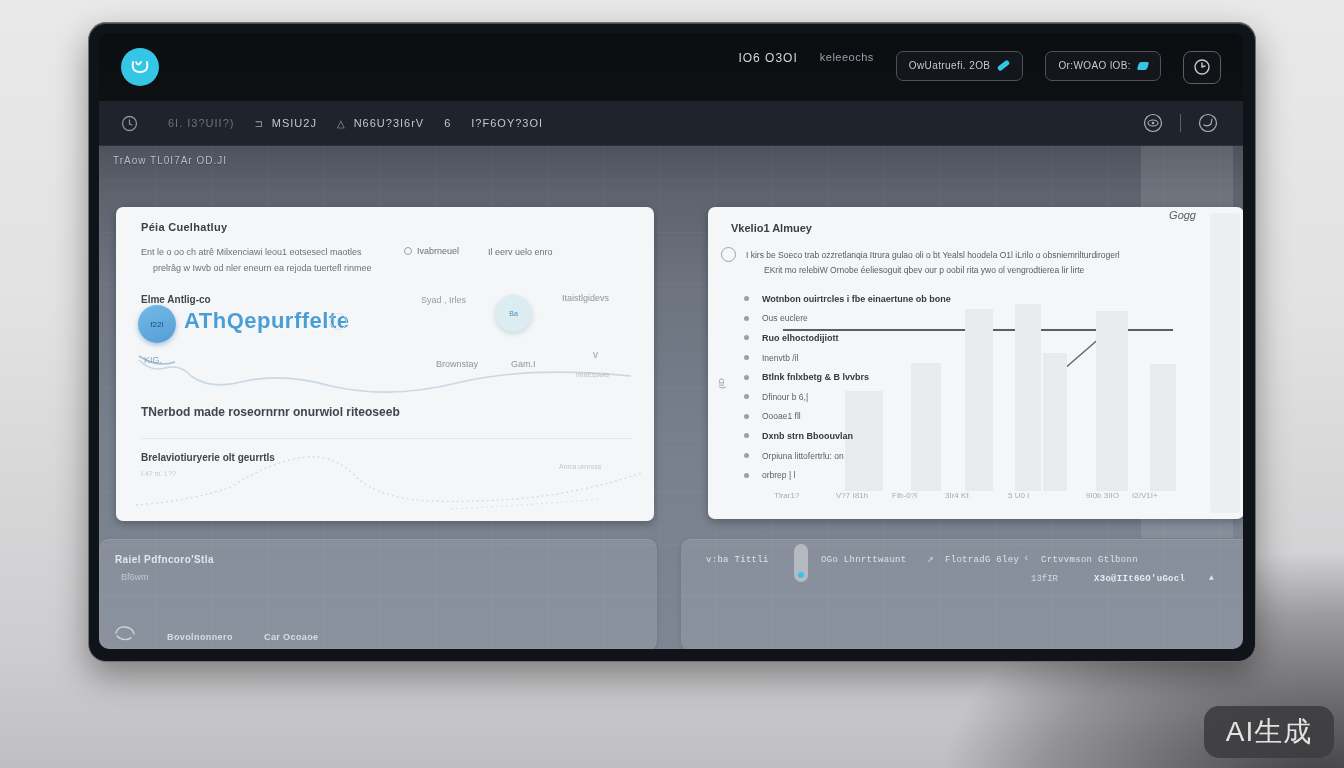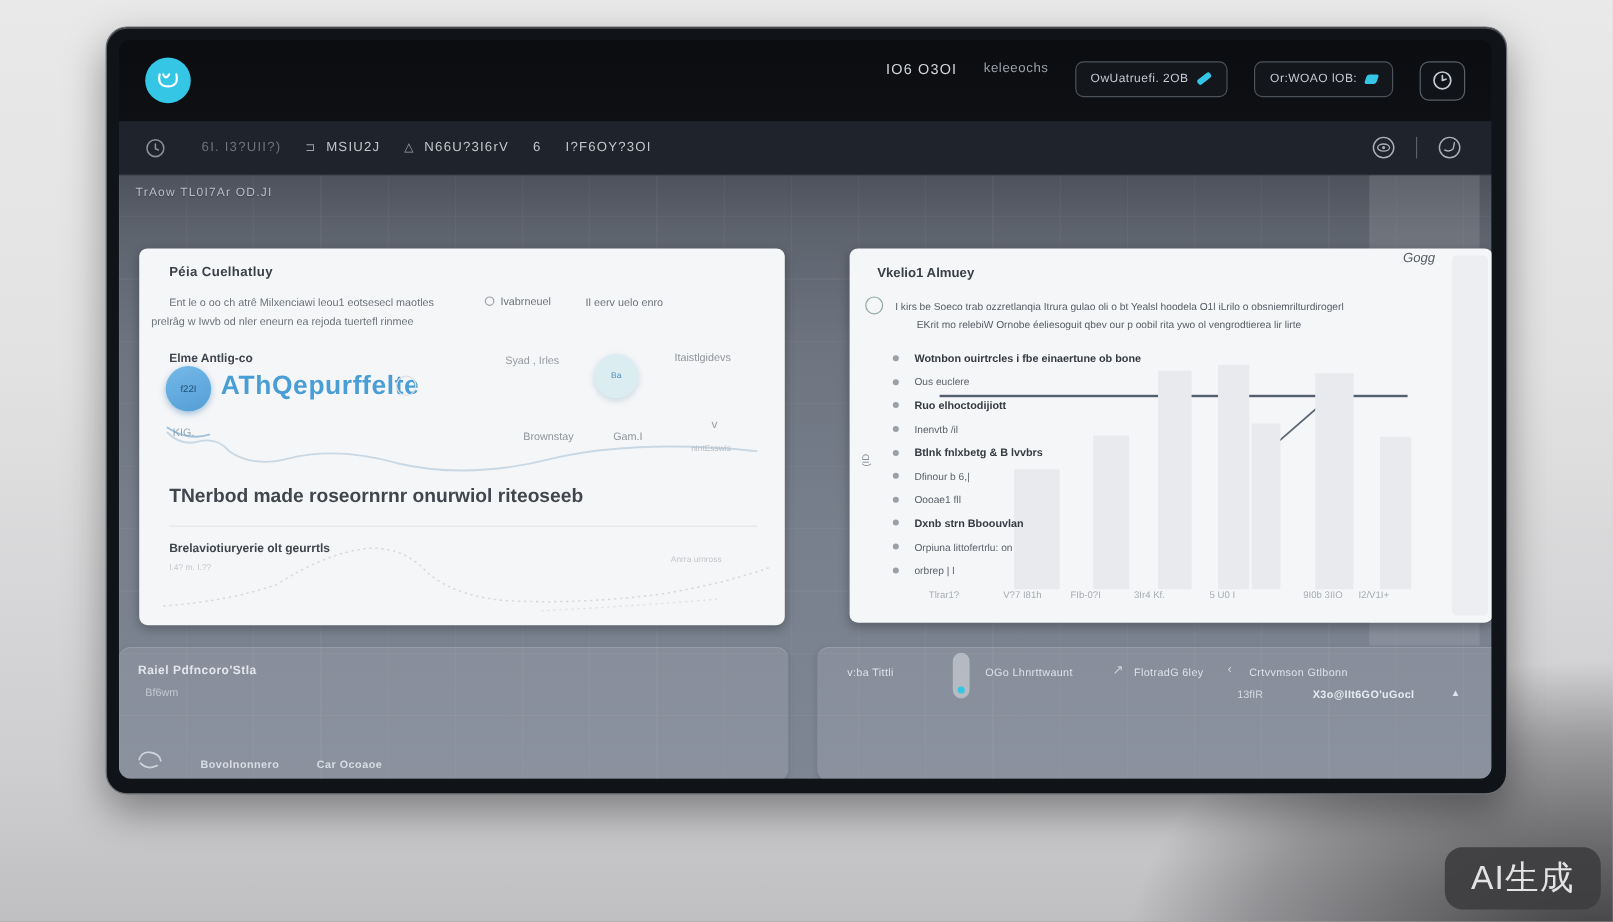--- a/index.html
+++ b/index.html
@@ -60,21 +60,21 @@
     background:rgba(255,255,255,0.10); }
   .breadcrumb { position:absolute; left:14px; top:9px; font-size:10px;
     letter-spacing:1px; color:#b9bfc8; text-shadow:0 1px 1px rgba(0,0,0,0.3); }
   .card { position:absolute; background:#f5f6f8; border-radius:7px;
     box-shadow:0 3px 9px rgba(0,0,0,0.28); }
   
   .card-left { left:17px; top:61px; width:538px; height:314px; }
   .lp-title { position:absolute; left:25px; top:14px; font-size:11px; font-weight:bold;
     color:#3a4048; letter-spacing:0.3px; }
   .lp-desc1 { position:absolute; left:25px; top:40px; font-size:9px; color:#6b727a; }
-  .lp-desc2 { position:absolute; left:10px; top:56px; font-size:9px; color:#6b727a; }
+  .lp-desc2 { position:absolute; left:37px; top:56px; font-size:9px; color:#6b727a; }
   .lp-radio { position:absolute; left:288px; top:39px; display:flex; gap:5px;
     align-items:center; font-size:9px; color:#6b727a; cursor:pointer; }
   .radio-dot { width:8px; height:8px; border:1px solid #9aa0a7; border-radius:50%; }
   .lp-opt2 { position:absolute; left:372px; top:40px; font-size:9px; color:#6b727a; }
   .lp-metric-label { position:absolute; left:25px; top:87px; font-size:10px;
     font-weight:bold; color:#40464e; }
   .lp-metric-sub { position:absolute; left:305px; top:88px; font-size:9px; color:#959ba2; }
   .lp-metric-right { position:absolute; left:446px; top:86px; font-size:9px; color:#8f959c; }
   .lp-avatar { position:absolute; left:22px; top:98px; width:38px; height:38px;
     border-radius:50%; background:linear-gradient(160deg,#74b9e8,#549ed6);
@@ -87,21 +87,21 @@
   .lp-gauge { position:absolute; left:379px; top:88px; width:37px; height:37px;
     border-radius:50%; background:#dcedf2; display:flex; align-items:center;
     justify-content:center; box-shadow:0 2px 5px rgba(120,160,180,0.35);
     font-size:7px; color:#4a8fba; }
   .lp-squiggle { position:absolute; left:15px; top:135px; }
   .squig-label { position:absolute; left:28px; top:148px; font-size:9px; color:#8fa6b6; }
   .lp-ax1 { position:absolute; left:320px; top:152px; font-size:9px; color:#8f959c; }
   .lp-ax2 { position:absolute; left:395px; top:152px; font-size:9px; color:#8f959c; }
   .lp-caret { position:absolute; left:477px; top:142px; font-size:10px; color:#9aa0a7; }
   .lp-ax-tiny { position:absolute; left:460px; top:164px; font-size:7px; color:#b8bdc2; }
-  .lp-sec2 { position:absolute; left:25px; top:198px; font-size:16px; font-weight:bold;
+  .lp-sec2 { position:absolute; left:25px; top:198px; font-size:12px; font-weight:bold;
     color:#40464e; }
   .lp-divider { position:absolute; left:25px; top:231px; width:490px; height:1px;
     background:#e3e6ea; }
   .lp-sec3 { position:absolute; left:25px; top:245px; font-size:10px; font-weight:bold;
     color:#40464e; }
   .lp-tiny-left { position:absolute; left:25px; top:263px; font-size:7px; color:#c2c6cb; }
   .lp-tiny-right { position:absolute; left:443px; top:256px; font-size:7px; color:#c2c6cb; }
   .lp-dotted { position:absolute; left:15px; top:236px; }
   
   .card-right { left:597px; top:61px; width:536px; height:312px;margin-left:12px; }
@@ -128,21 +128,21 @@
   .bar { position:absolute; background:#e8eaee; border-radius:1px; bottom:28px; }
   .rp-refline { position:absolute; left:75px; top:122px; width:390px; height:1.5px;
     background:#55606e; }
   .rp-diag { position:absolute; left:0; top:0; }
   .x-label { position:absolute; top:284px; font-size:8px; color:#a7acb3;
     white-space:nowrap; }
   
   .panel { position:absolute; border-radius:10px; background:rgba(255,255,255,0.10);
     box-shadow:inset 0 1px 0 rgba(255,255,255,0.12), 0 2px 6px rgba(0,0,0,0.12); }
   .panel-bl { left:0px; top:393px; width:558px; height:112px; }
-  .panel-br { left:582px; top:393px; width:633px; height:112px; }
+  .panel-br { left:582px; top:393px; width:633px; height:112px;font-family:Liberation Mono, monospace; }
   .bl-title { position:absolute; left:16px; top:15px; font-size:10px; font-weight:bold;
     color:#e2e6ec; letter-spacing:0.4px; }
   .bl-sub { position:absolute; left:22px; top:33px; font-size:9px; color:#c2c8d1; }
   .bl-foot { position:absolute; left:68px; top:93px; font-size:9px; font-weight:bold;
     color:#d8dde4; letter-spacing:0.4px; }
   .bl-foot2 { position:absolute; left:165px; top:93px; font-size:9px; font-weight:bold;
     color:#d8dde4; letter-spacing:0.4px; }
   .bl-hand { position:absolute; left:14px; top:84px; }
   .br-item { position:absolute; top:16px; font-size:9px; color:#dde2e9;
     letter-spacing:0.3px; white-space:nowrap; }

